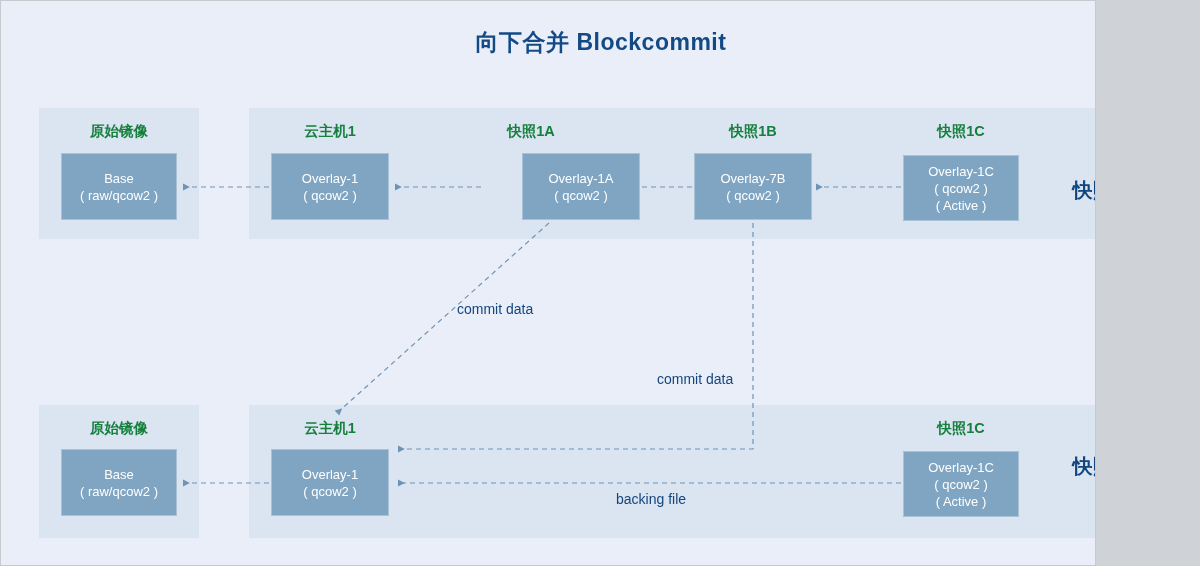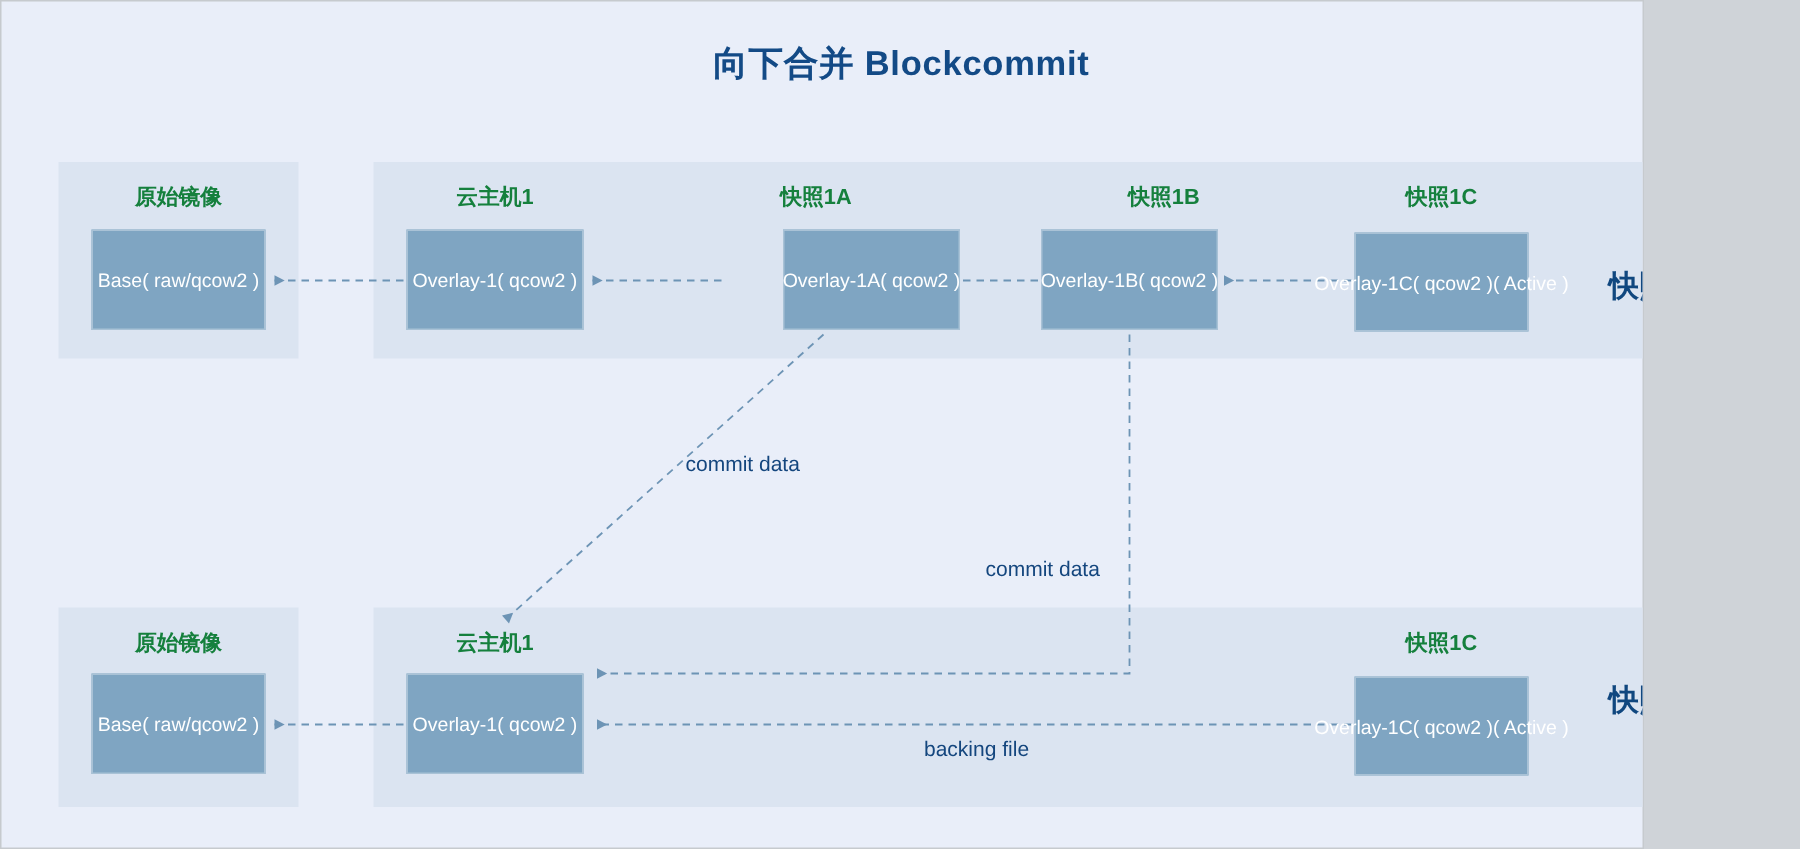--- a/index.html
+++ b/index.html
@@ -61,21 +61,21 @@
   }
   .node {
     position: absolute;
     background: #7fa5c2;
     border: 1px solid #a9c2d6;
     box-sizing: border-box;
     color: #ffffff;
     font-size: 13px;
     line-height: 17px;
     display: flex;
-    flex-direction: row;
+    flex-direction: column;
     align-items: center;
     justify-content: center;
     text-align: center;
   }
   .node span { display: block; white-space: nowrap; }
   .edge-label {
     position: absolute;
     font-size: 14px;
     color: #14467e;
     white-space: nowrap;
@@ -121,29 +121,29 @@
     <span>Base</span>
     <span>( raw/qcow2 )</span>
   </div>
 
   <div class="group-title" style="left:270px; top:121px; width:118px;">云主机1</div>
   <div class="node" style="left:270px; top:152px; width:118px; height:67px;">
     <span>Overlay-1</span>
     <span>( qcow2 )</span>
   </div>
 
-  <div class="group-title" style="left:484px; top:121px; width:118px;">快照1A</div>
+  <div class="group-title" style="left:471px; top:121px; width:118px;">快照1A</div>
   <div class="node" style="left:483px; top:152px; width:118px; height:67px;margin-left:38px;">
     <span>Overlay-1A</span>
     <span>( qcow2 )</span>
   </div>
 
-  <div class="group-title" style="left:716px; top:121px; width:118px;">快照1B</div>
+  <div class="group-title" style="left:693px; top:121px; width:118px;">快照1B</div>
   <div class="node" style="left:693px; top:152px; width:118px; height:67px;">
-    <span>Overlay-1B</span>
+    <span>Overlay-7B</span>
     <span>( qcow2 )</span>
   </div>
 
   <div class="group-title" style="left:902px; top:121px; width:116px;">快照1C</div>
   <div class="node" style="left:902px; top:154px; width:116px; height:66px;">
     <span>Overlay-1C</span>
     <span>( qcow2 )</span>
     <span>( Active )</span>
   </div>
 

